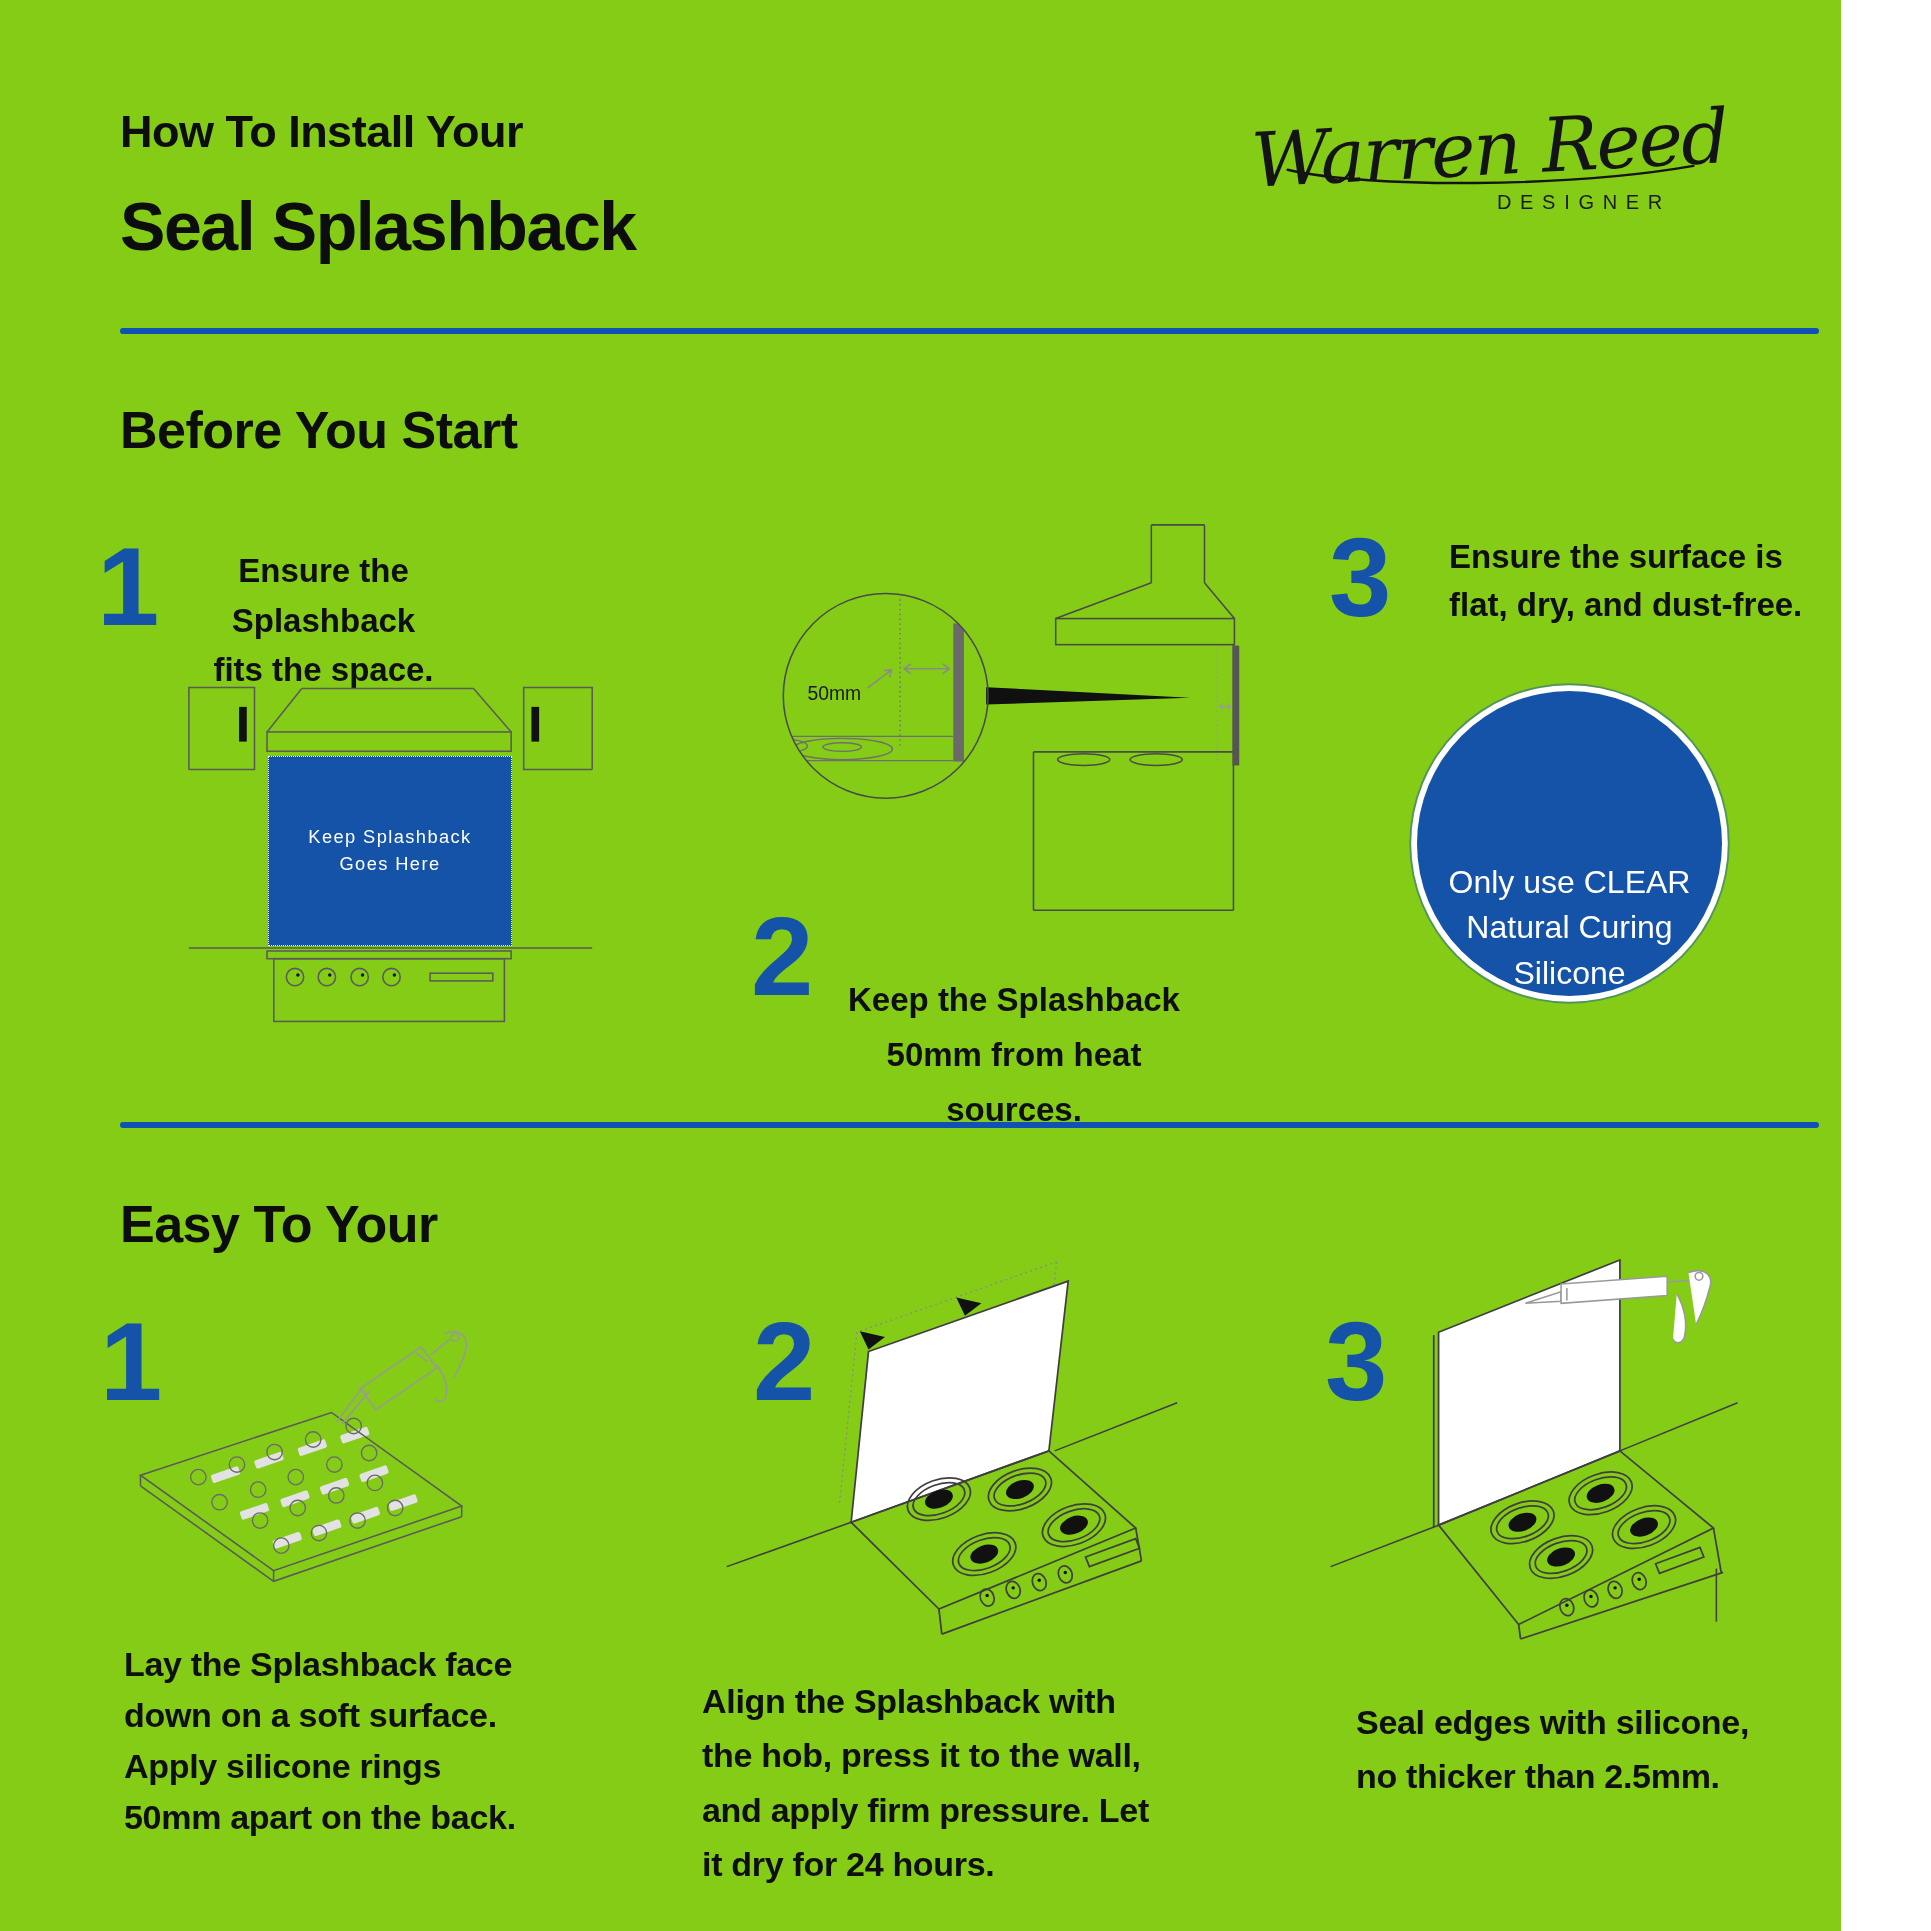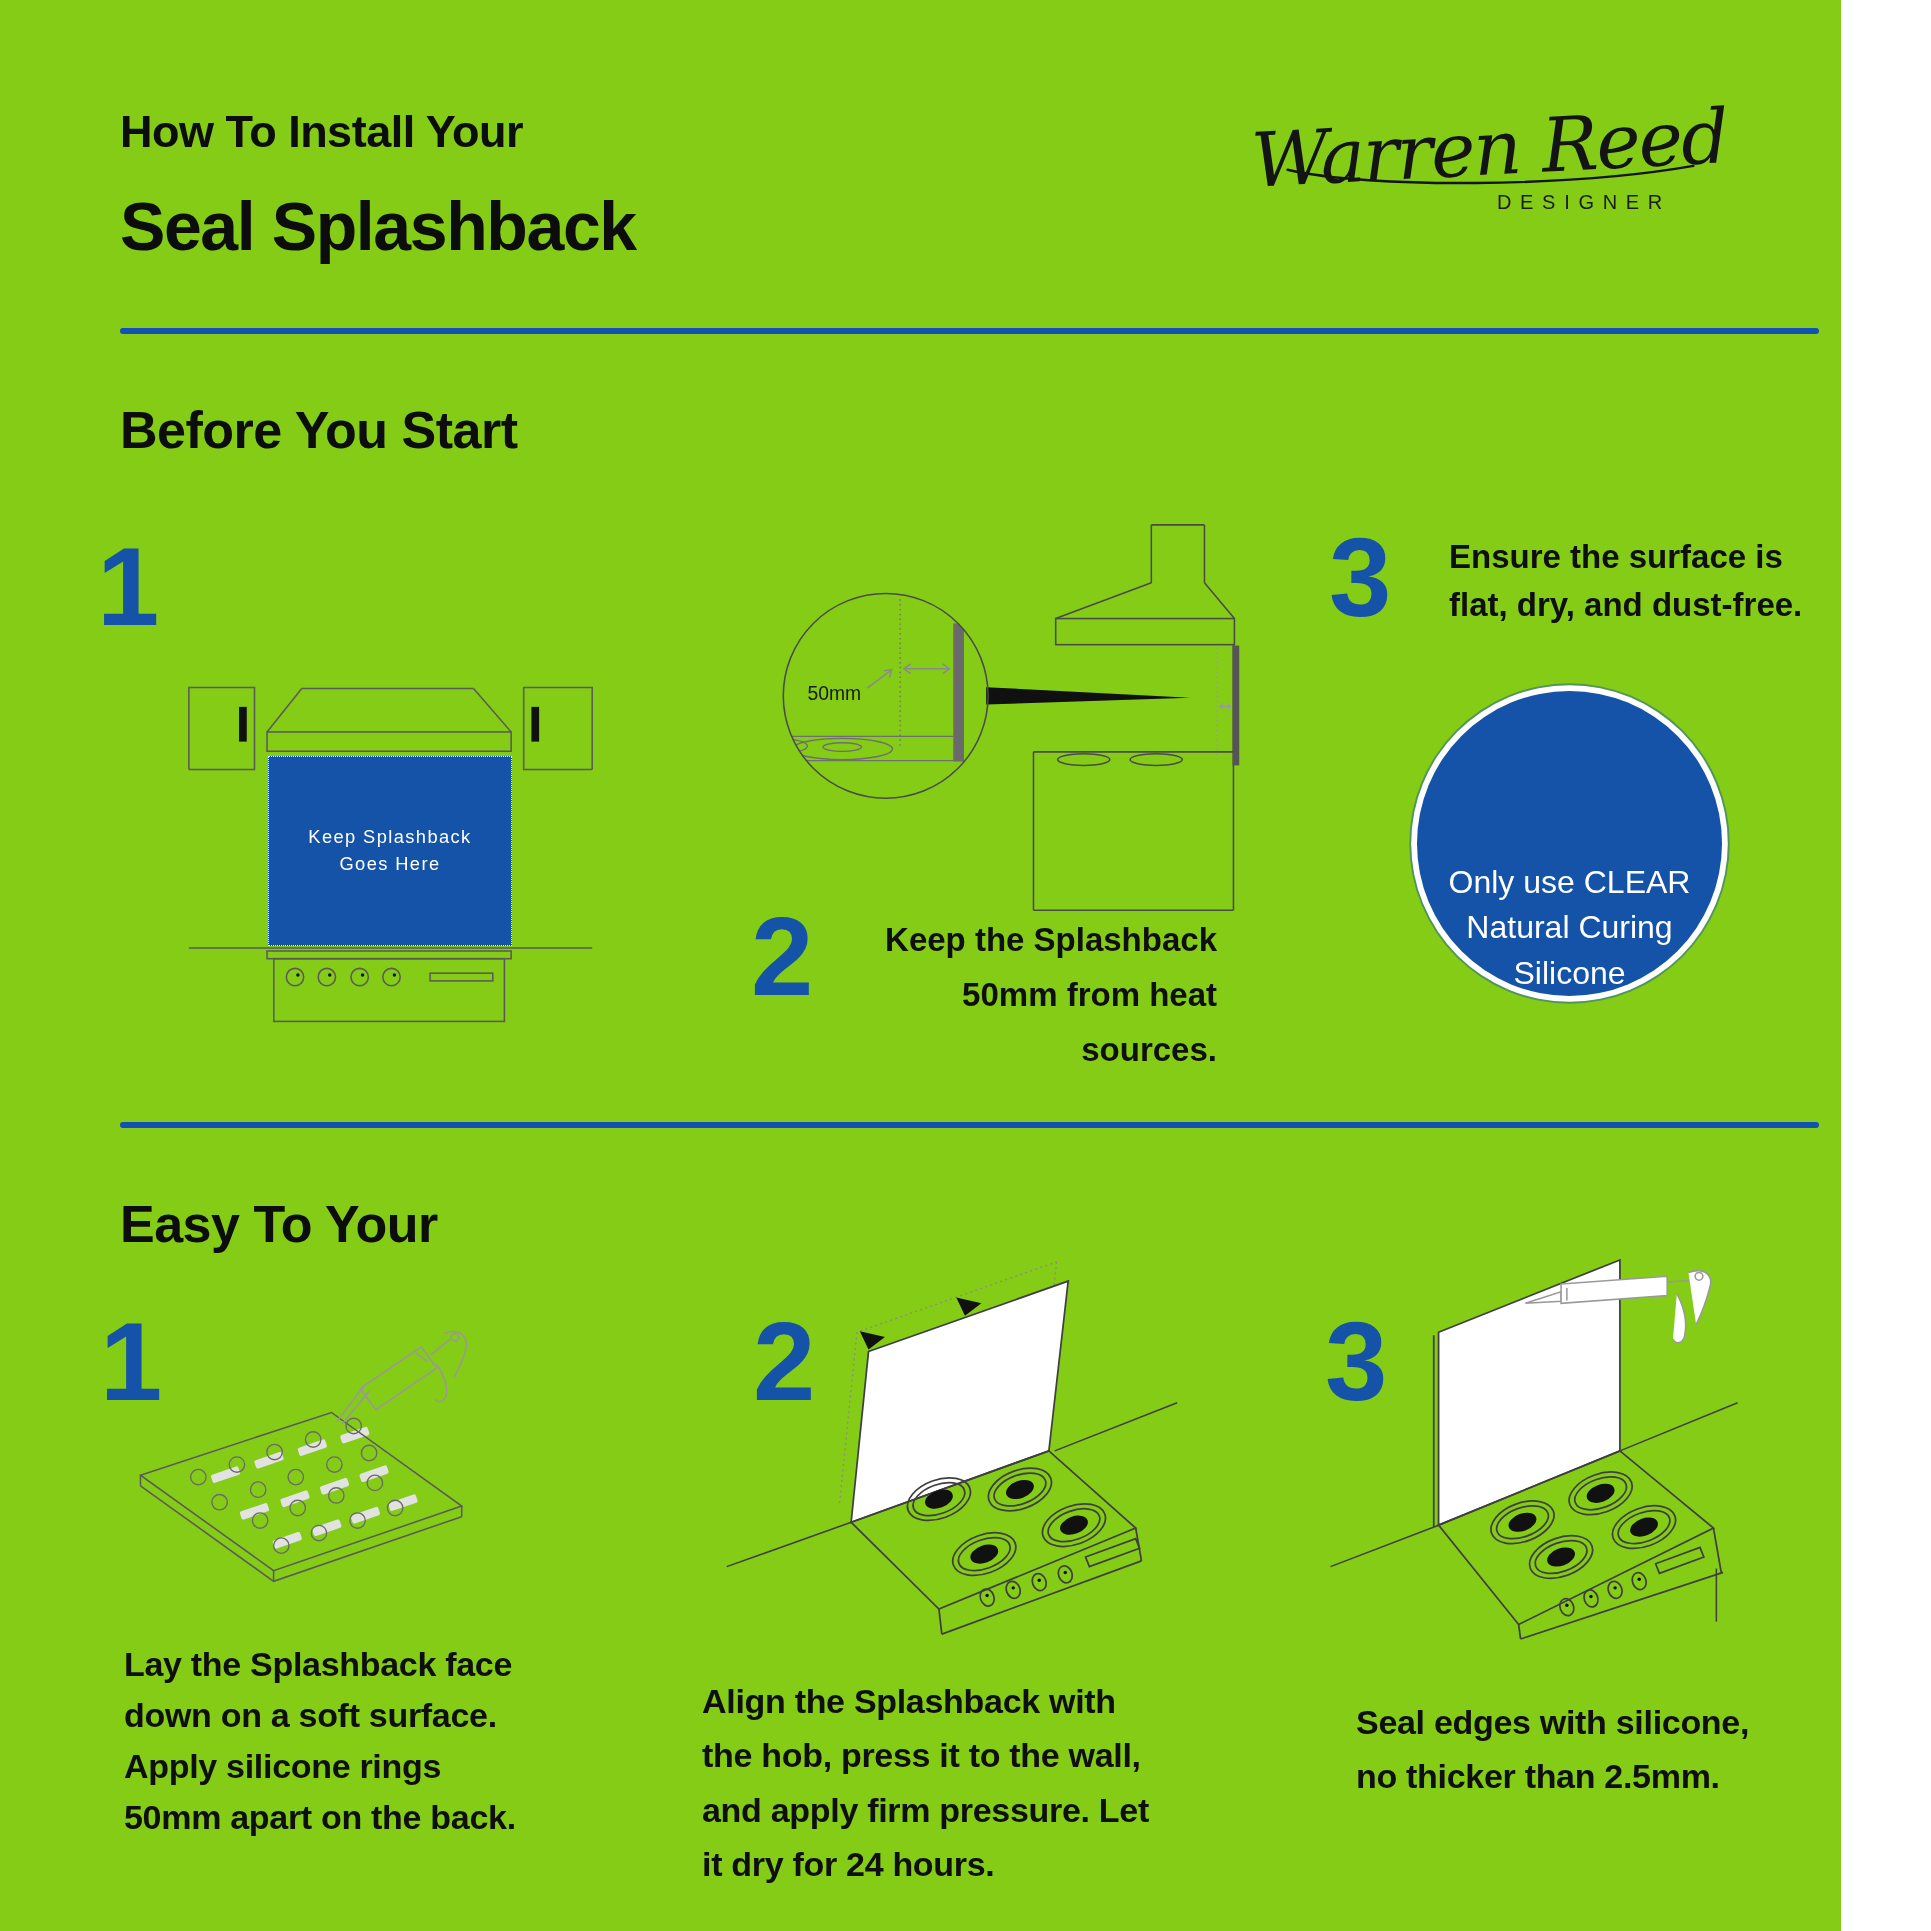--- a/index.html
+++ b/index.html
@@ -62,20 +62,22 @@
       <path d="M4,6 C90,26 300,24 426,2" fill="none" stroke="#141414" stroke-width="2.5" stroke-linecap="round"></path>
     </svg>
     <div class="logo-tagline">DESIGNER</div>
   </div>
 
   <div class="abs rule rule-1"></div>
 
   <div class="abs section-heading heading-before">Before You Start</div>
 
   <div class="abs num" style="left:97px; top:531px;">1</div>
+  <div class="abs step-text" style="left:145px; top:546px; width:357px;">Ensure the Splashback
+fits the space.</div>
 
   <div class="abs" style="left:179px; top:676px; width:425px; height:357px;">
     <svg width="425" height="357" viewBox="0 0 440 370">
       <g fill="none" stroke="#5a5a5a" stroke-width="1.6">
 
         <polyline points="10,97 10,12 78,12 78,97 10,97"></polyline>
 
         <polyline points="428,97 428,12 357,12 357,97 428,97"></polyline>
 
         <line x1="127" y1="13" x2="305" y2="13"></line>
@@ -157,21 +159,21 @@
           <line x1="108" y1="177" x2="132" y2="159"></line>
           <polyline points="131,166 133,158 125,159"></polyline>
         </g>
         <text x="46" y="189" font-size="20" fill="#1a1a1a">50mm</text>
       </g>
       <circle cx="127" cy="185" r="106" fill="none" stroke="#4a4a4a" stroke-width="1.6"></circle>
     </g>
   </svg>
 
   <div class="abs num" style="left:751px; top:901px;">2</div>
-  <div class="abs step-text" style="left:811px; top:913px; width:406px; line-height:1.66;text-align:right;">Keep the Splashback
+  <div class="abs step-text" style="left:811px; top:973px; width:406px; line-height:1.66;">Keep the Splashback
 50mm from heat
 sources.</div>
 
   <div class="abs num" style="left:1329px; top:522px;">3</div>
   <div class="abs step-text" style="left:1408px; top:533px; width:415px; text-align:left; line-height:1.44;margin-left:41px;">Ensure the surface is
 flat, dry, and dust-free.</div>
 
   <div class="abs badge-circle">
     <div class="badge-text">Only use CLEAR
 Natural Curing

